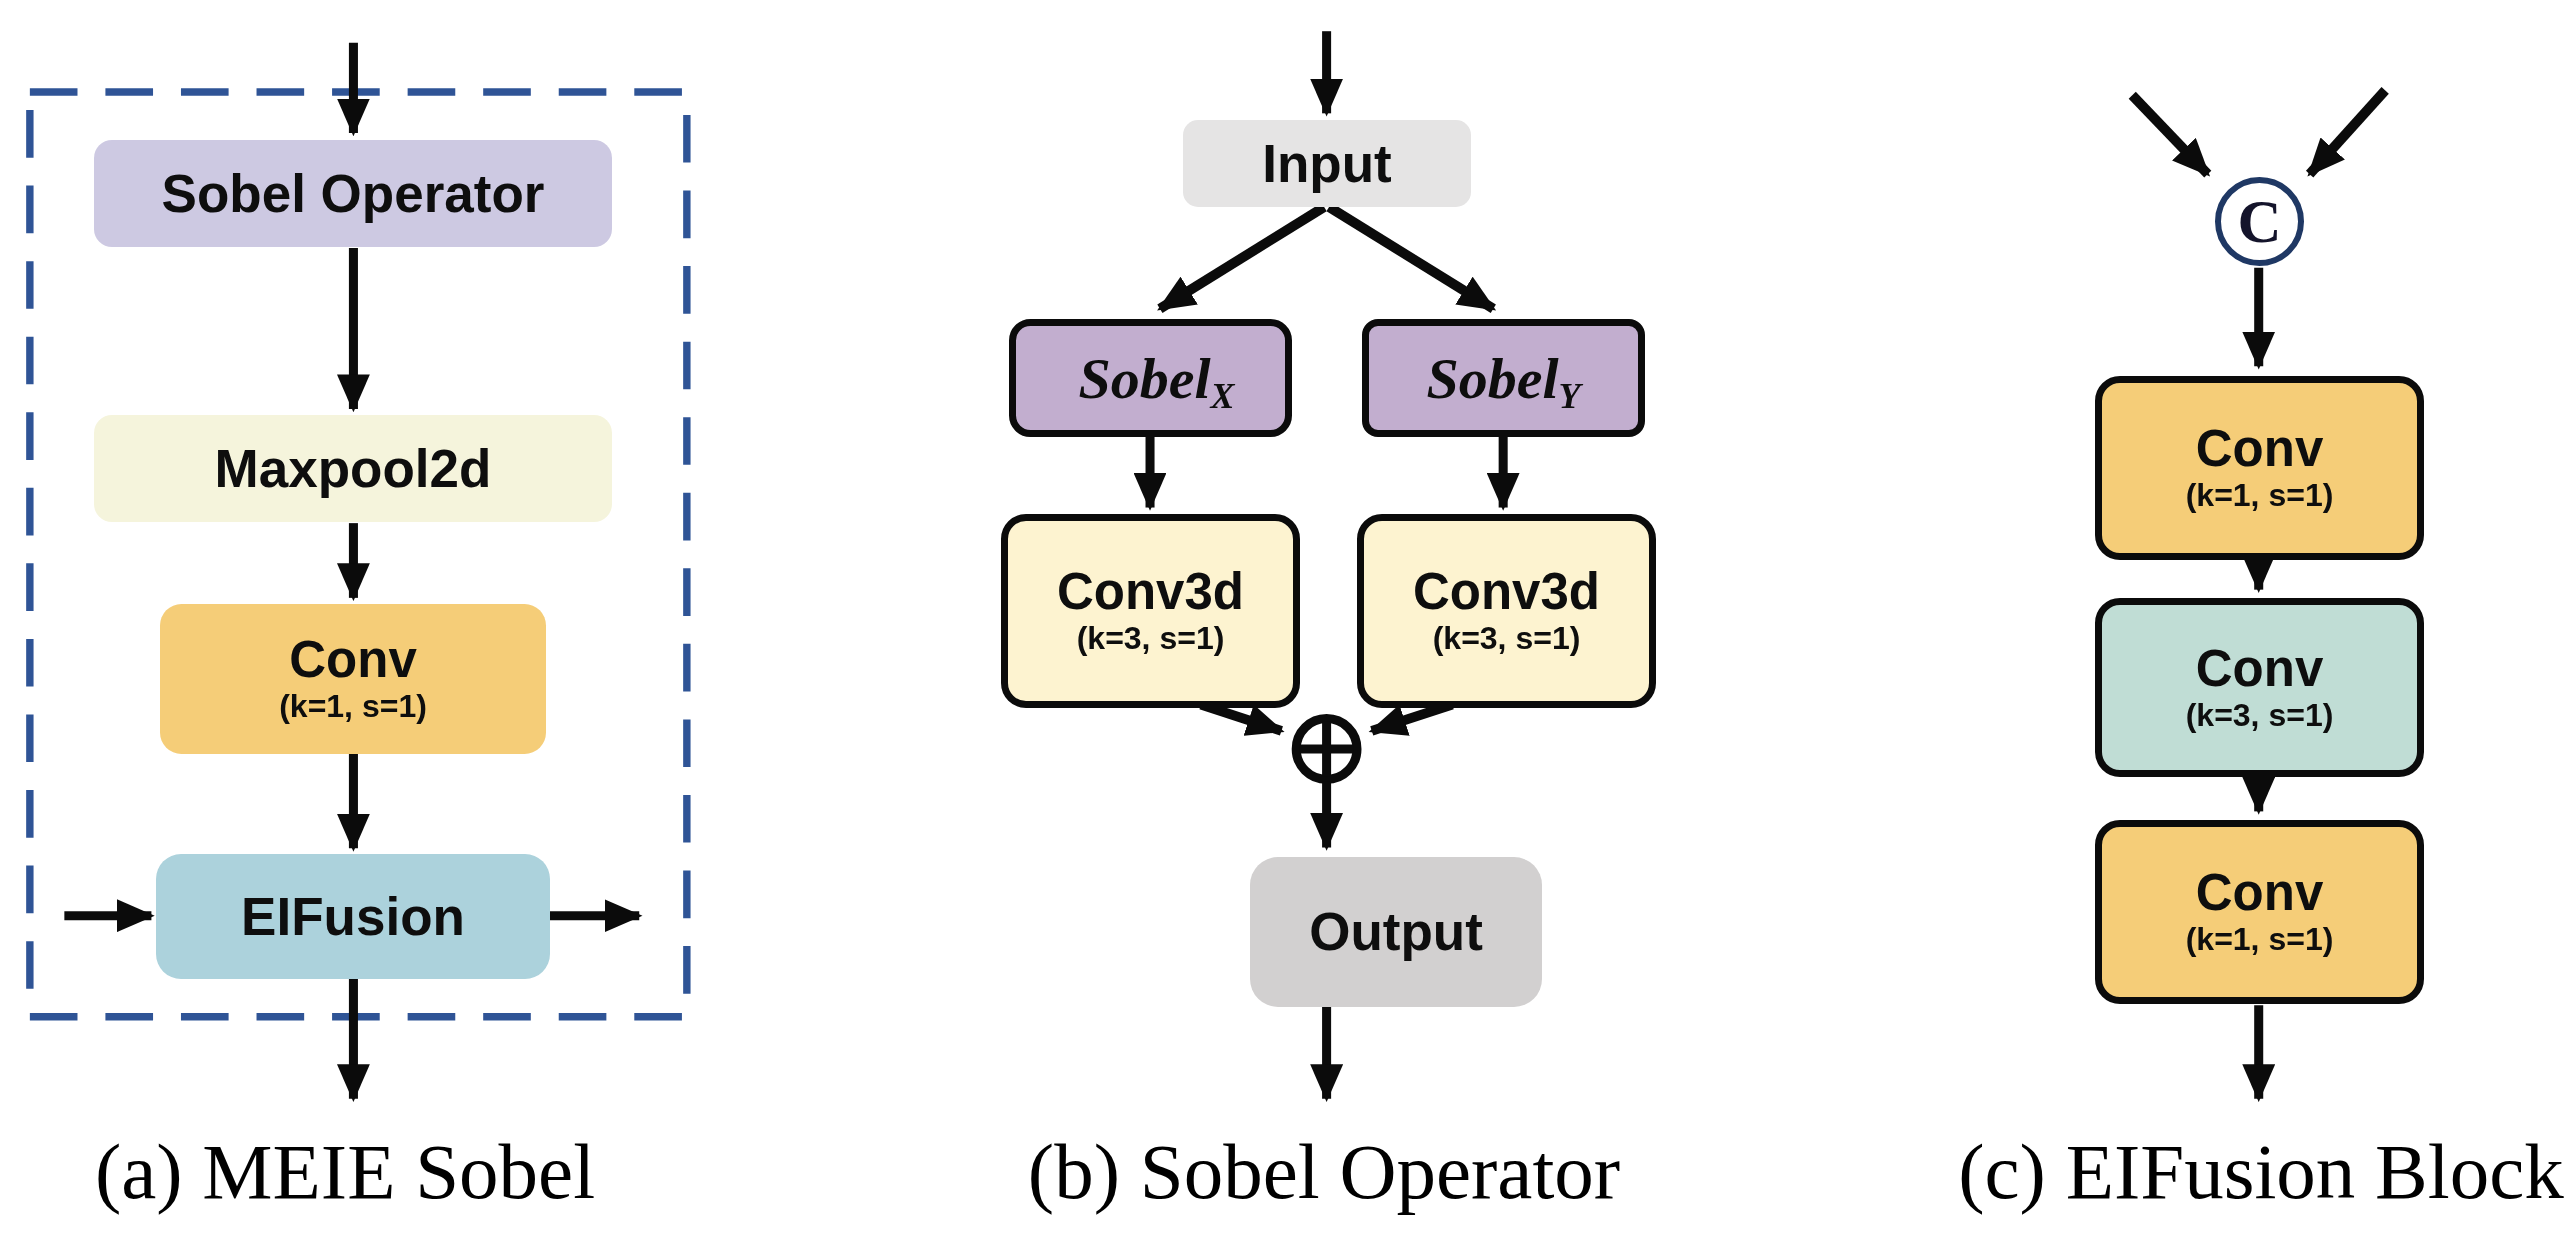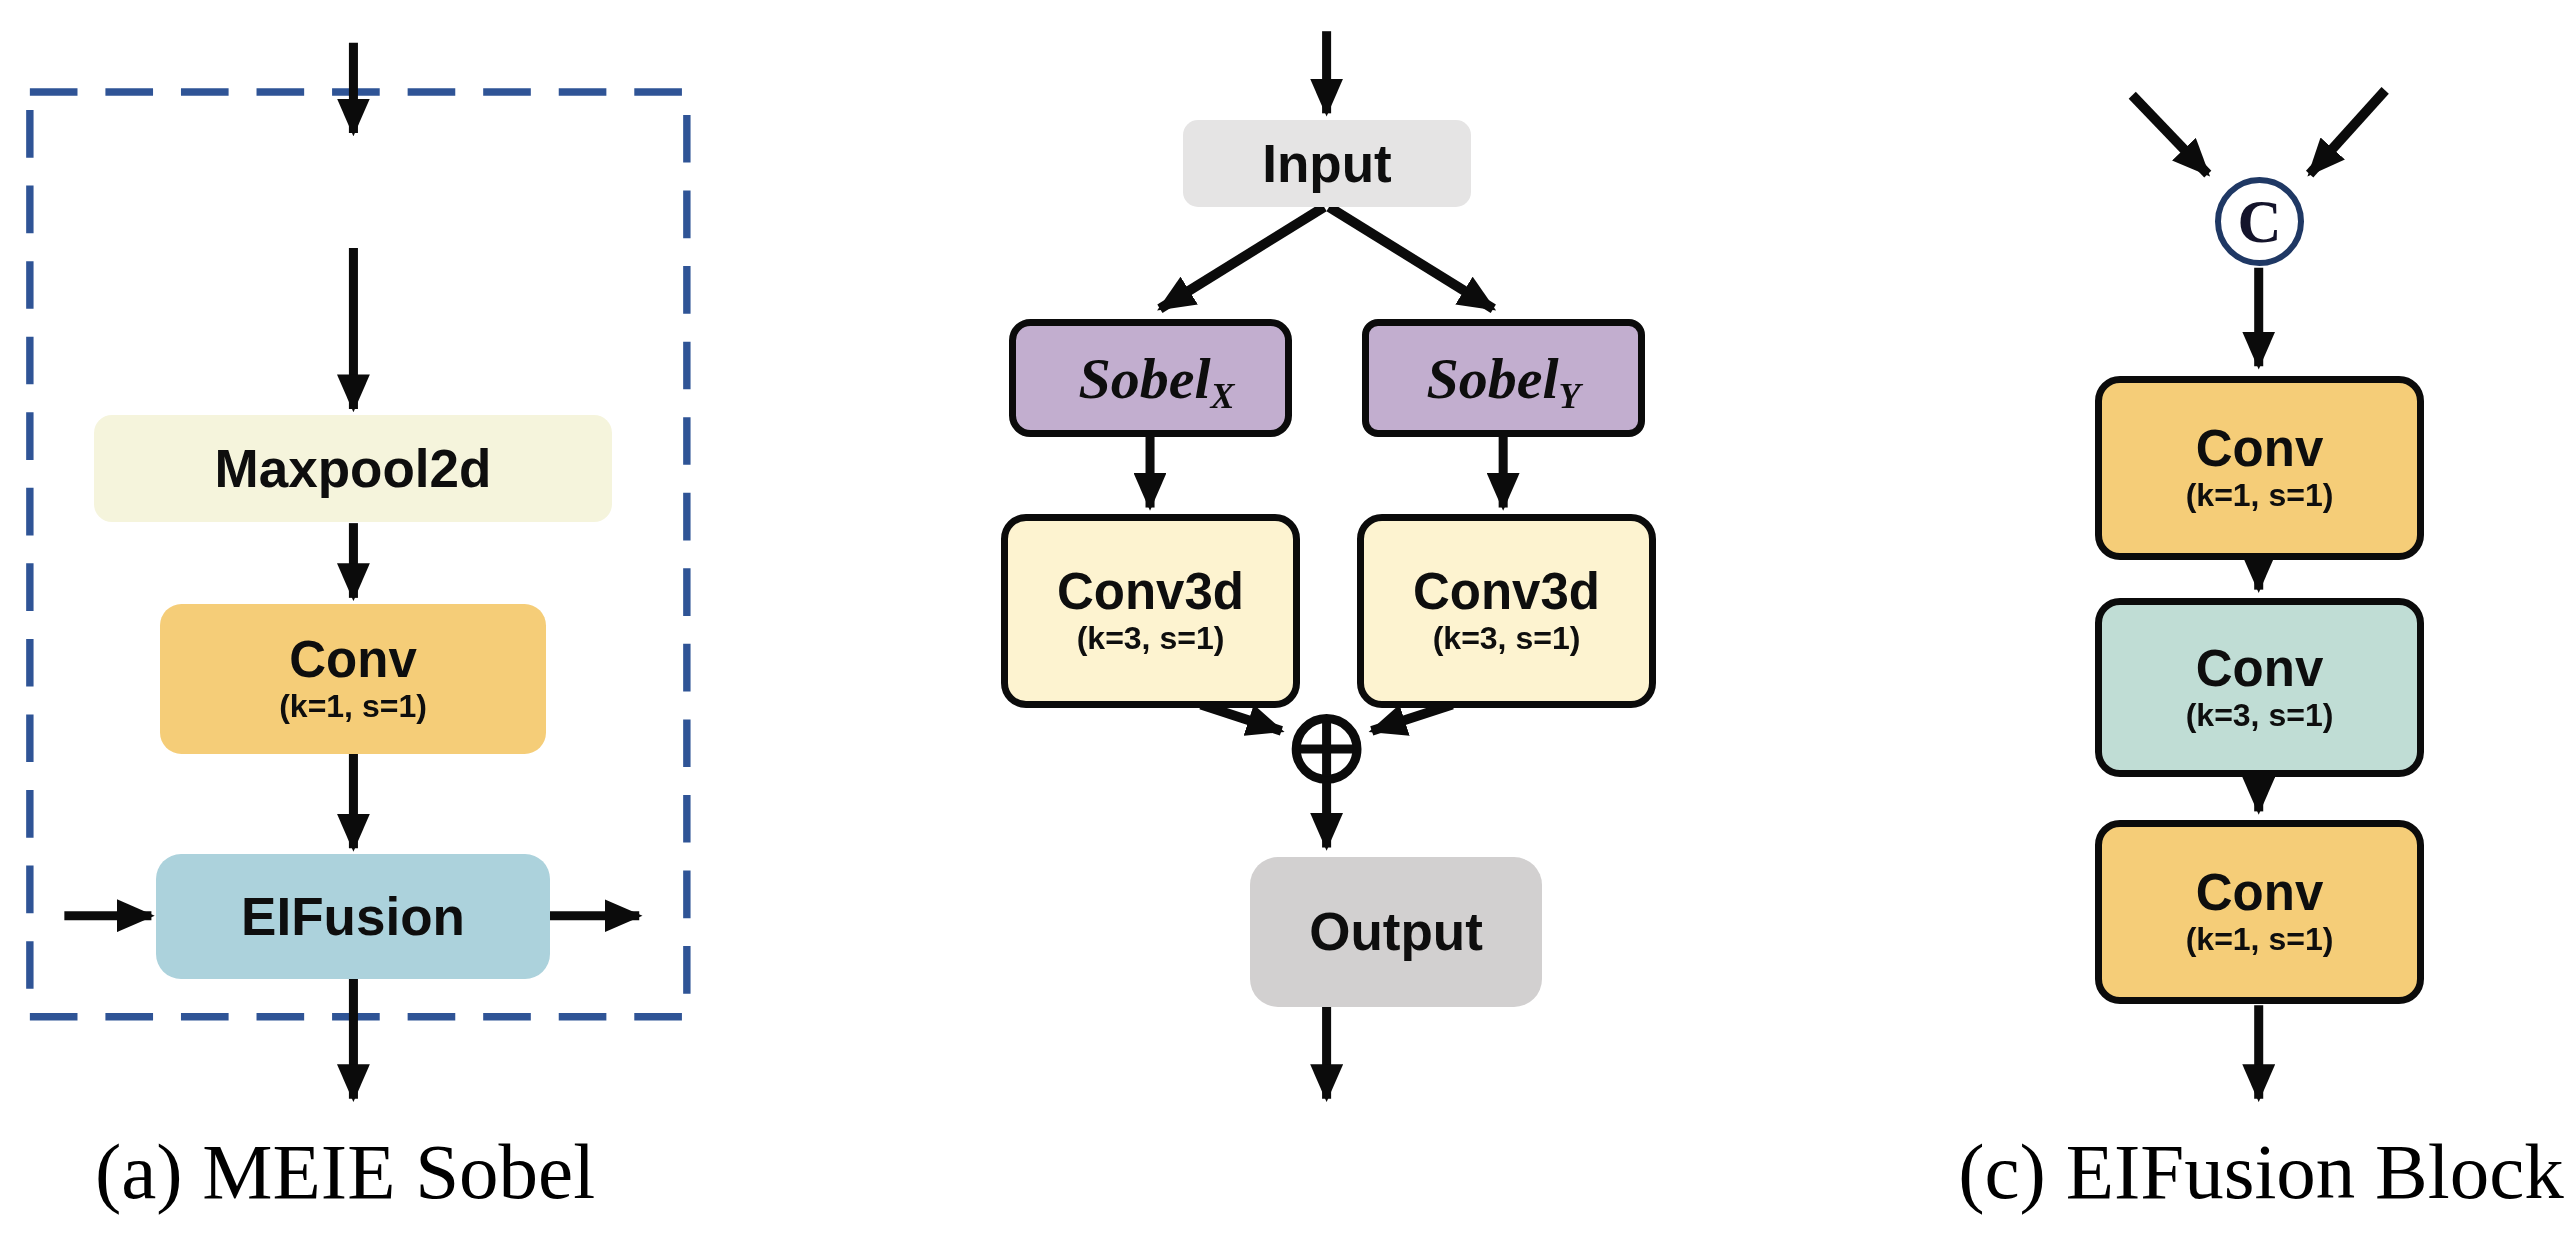--- a/index.html
+++ b/index.html
@@ -77,20 +77,23 @@
     <line x1="1615" y1="1202" x2="1615" y2="1338" stroke="#0b0b0b" stroke-width="11" marker-end="url(#ah)"></line>
 
     <line x1="2596" y1="116" x2="2688" y2="212" stroke="#0b0b0b" stroke-width="12" marker-end="url(#ah)"></line>
     <line x1="2904" y1="110" x2="2812" y2="212" stroke="#0b0b0b" stroke-width="12" marker-end="url(#ah)"></line>
     <line x1="2750" y1="326" x2="2750" y2="446" stroke="#0b0b0b" stroke-width="11" marker-end="url(#ah)"></line>
     <line x1="2750" y1="684" x2="2750" y2="718" stroke="#0b0b0b" stroke-width="11" marker-end="url(#ah)"></line>
     <line x1="2750" y1="948" x2="2750" y2="988" stroke="#0b0b0b" stroke-width="11" marker-end="url(#ah)"></line>
     <line x1="2750" y1="1224" x2="2750" y2="1338" stroke="#0b0b0b" stroke-width="11" marker-end="url(#ah)"></line>
   </svg>
 
+  <div class="box" id="box-sobel-op">
+    <span class="lbl">Sobel Operator</span>
+  </div>
   <div class="box" id="box-maxpool">
     <span class="lbl">Maxpool2d</span>
   </div>
   <div class="box" id="box-conv-a">
     <span class="lbl-sm">Conv</span>
     <span class="params">(k=1, s=1)</span>
   </div>
   <div class="box" id="box-eifusion">
     <span class="lbl">EIFusion</span>
   </div>
@@ -109,20 +112,21 @@
     <span class="lbl-sm">Conv3d</span>
     <span class="params">(k=3, s=1)</span>
   </div>
   <div class="box bordered" id="box-conv3d-y">
     <span class="lbl-sm">Conv3d</span>
     <span class="params">(k=3, s=1)</span>
   </div>
   <div class="box" id="box-output">
     <span class="lbl">Output</span>
   </div>
+  <div class="caption" id="cap-b">(b) Sobel Operator</div>
 
   <div id="concat-node">
     <span>C</span>
   </div>
   <div class="box bordered" id="box-c1">
     <span class="lbl-sm">Conv</span>
     <span class="params">(k=1, s=1)</span>
   </div>
   <div class="box bordered" id="box-c2">
     <span class="lbl-sm">Conv</span>

